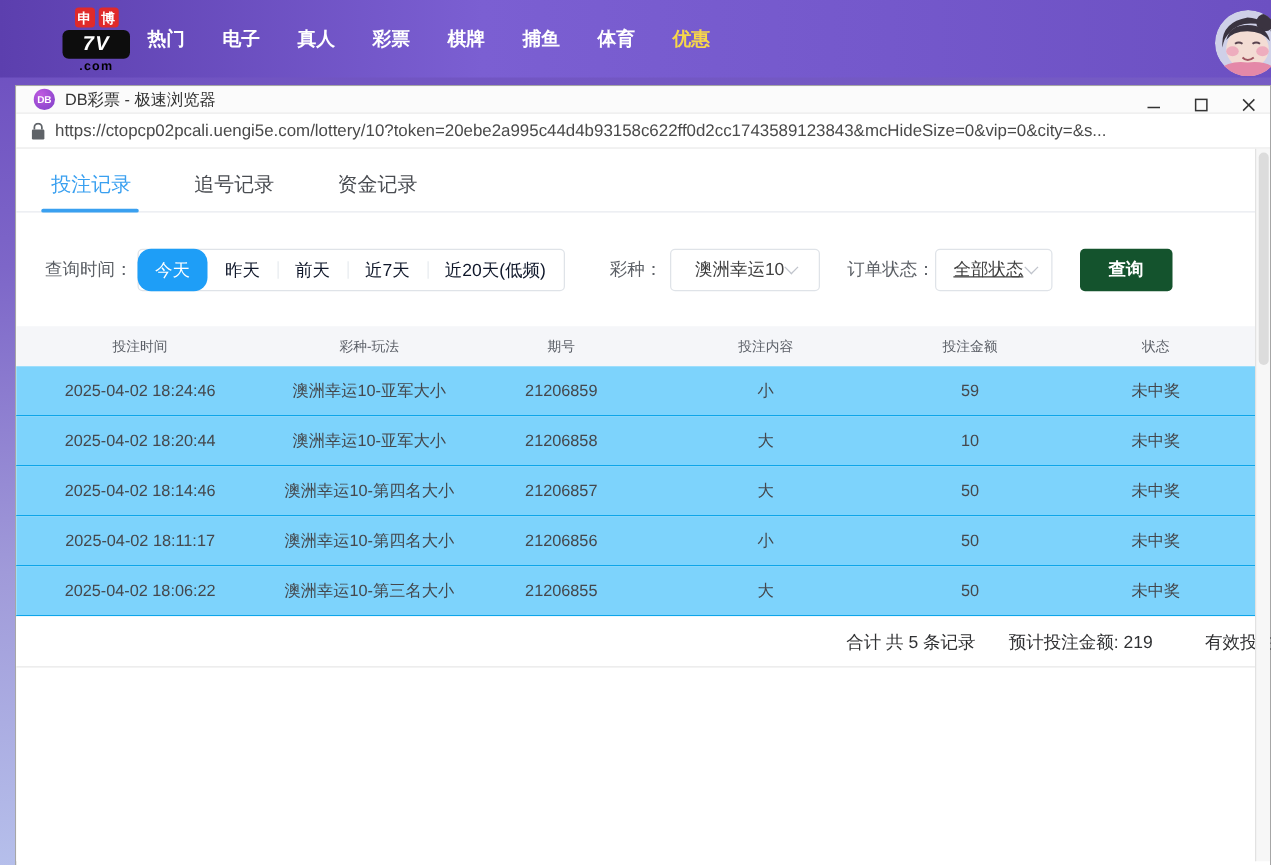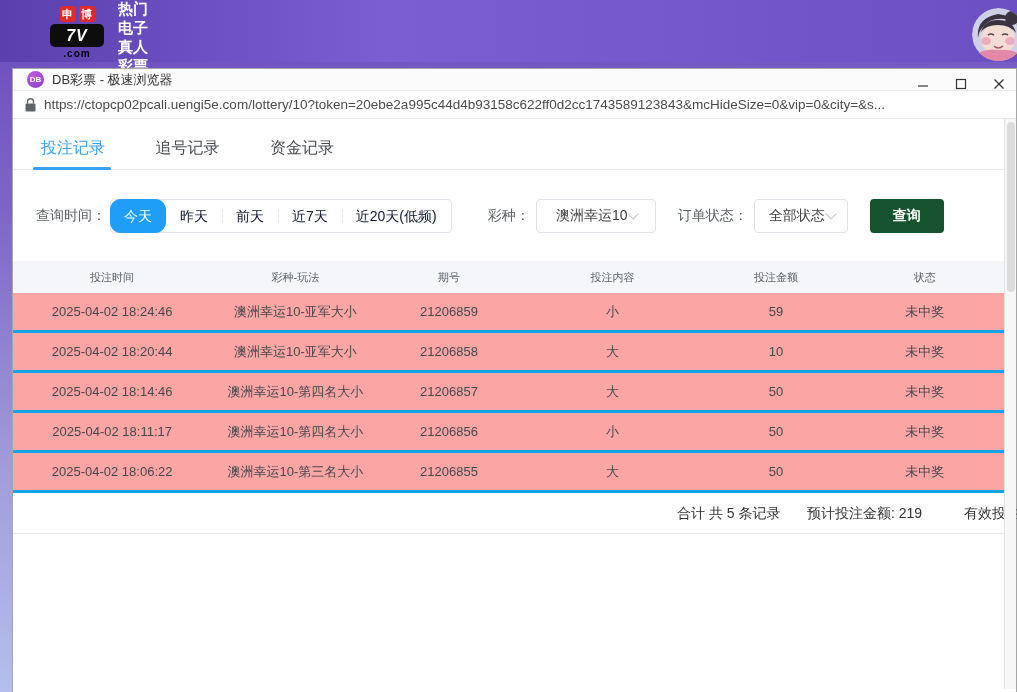--- a/index.html
+++ b/index.html
@@ -20,21 +20,21 @@
   .logo-badge {
     width:16px; height:16px; background:#e02a2a; border-radius:3px;
     color:#fff; font-size:11px; font-weight:bold; display:flex; align-items:center; justify-content:center;
   }
   .logo-main {
     width:54px; height:23px; margin:0 auto; background:#0d0d0d; border-radius:5px;
     color:#fff; font-weight:bold; font-style:italic; font-size:16px;
     display:flex; align-items:center; justify-content:center; letter-spacing:1px;
   }
   .logo-suffix { text-align:center; color:#000; font-weight:bold; font-size:10px; letter-spacing:1px; margin-top:1px; }
-  .nav-menu { position:absolute; left:103px; top:0; height:62px; display:flex; align-items:center;flex-direction:column; }
+  .nav-menu { position:absolute; left:103px; top:0; height:62px; display:flex; align-items:center; }
   .nav-item { width:60px; text-align:center; color:#ffffff; font-size:15px; font-weight:bold; cursor:pointer; }
   .nav-item.gold { color:#f7d74a; }
   .avatar { position:absolute; left:972px; top:8px; width:53px; height:53px; border-radius:50%; overflow:hidden; cursor:pointer; }
 
   
   .window {
     position:absolute; left:12px; top:68px; width:1005px; height:630px;
     background:#fff; border:1px solid #a6a6a6;
   }
   .titlebar { height:22px; background:#fbfbfb; border-bottom:1px solid #ececec; display:flex; align-items:center; position:relative; }
@@ -61,28 +61,28 @@
 
   .filters { position:absolute; left:0; top:80px; width:100%; height:34px; display:flex; align-items:center; padding-left:23px; }
   .f-label { font-size:14px; color:#5c6066; }
   .time-group { display:flex; align-items:center; height:34px; border:1px solid #dfe3e8; border-radius:4px; margin-left:4px; }
   .time-opt { padding:0 14px; font-size:14px; color:#0f172a; line-height:32px; cursor:pointer; position:relative; }
   .time-opt + .time-opt::before { content:""; position:absolute; left:0; top:9px; height:14px; width:1px; background:#e8ebf0; }
   .time-opt.active { background:#1e9ef7; color:#fff; border-radius:11px; line-height:34px; margin:-1px 0 -1px -1px; }
   .time-opt.active::before, .time-opt.active + .time-opt::before { display:none; }
   .sel { height:34px; border:1px solid #dfe3e8; border-radius:4px; display:flex; align-items:center; justify-content:center; padding:0 10px; font-size:14px; color:#404040; cursor:pointer; background:#fff; }
   .sel-1 { width:120px; margin-left:6px; }
-  .sel-2 { width:94px; margin-left:6px; }
+  .sel-2 { width:94px; margin-left:0;text-decoration:underline; }
   .chev { width:8px; height:8px; border-right:1.5px solid #c0c4cc; border-bottom:1.5px solid #c0c4cc; transform:rotate(45deg) translateY(-3px); }
   .gap-36 { width:36px; } .gap-22 { width:22px; }
   .search-btn { width:74px; height:34px; margin-left:22px; background:#14532d; border:none; border-radius:4px; color:#fff; font-size:14px; cursor:pointer; font-family:inherit;font-weight:bold; }
 
   .table { position:absolute; left:0; top:142px; width:991px; }
   .t-head { display:flex; height:32px; align-items:center; background:#f5f6f9; }
-  .t-row { display:flex; height:40px; align-items:center; border-bottom:3px solid #0ea5e9; background:#fca5a5; }
+  .t-row { display:flex; height:40px; align-items:center; border-bottom:1px solid #0ea5e9; background:#7dd3fc; }
   .tc { text-align:center; overflow:hidden; white-space:nowrap; }
   .t-head .tc { font-size:11px; color:#5a5e66; }
   .t-row .tc { font-size:13px; color:#45484d; }
   .c0{width:20%} .c1{width:17%} .c2{width:14%} .c3{width:19%} .c4{width:14%} .c5{width:16%}
 
   .summary { position:absolute; left:0; top:374px; width:991px; height:41px; border-bottom:1px solid #e8e8e8; background:#fff; }
   .sum-item { position:absolute; top:12px; font-size:14px; color:#303133; white-space:nowrap; }
   .sum-count { left:664px; } .sum-est { left:794px; } .sum-valid { left:951px; }
 
   .scrollbar { position:absolute; left:991px; top:0; width:12px; height:570px; background:#f7f7f7; border-left:1px solid #e2e2e2; z-index:5; cursor:pointer; }

